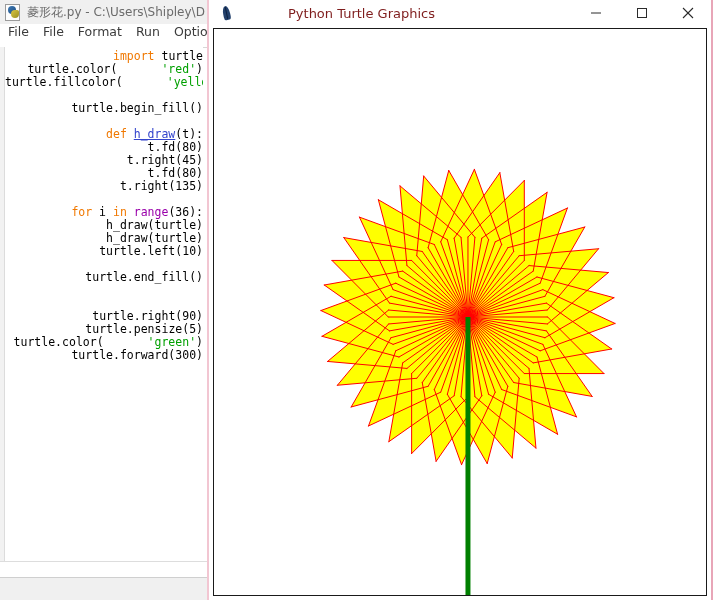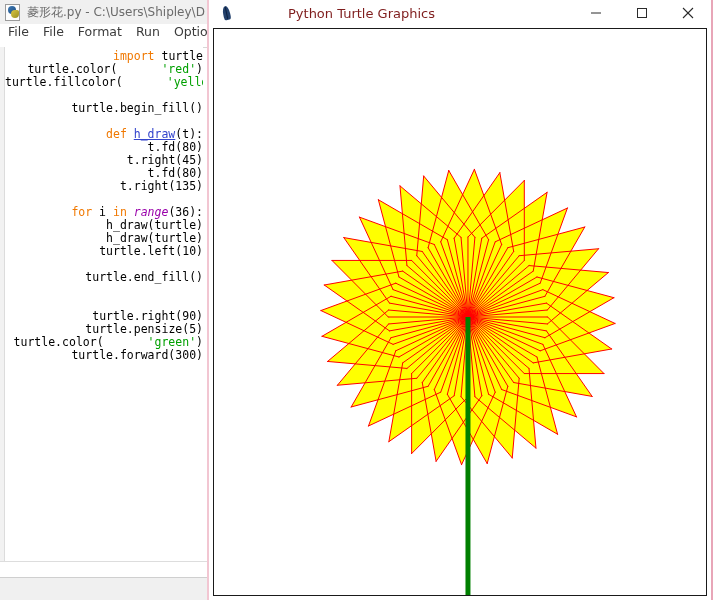--- a/index.html
+++ b/index.html
@@ -68,21 +68,21 @@
     font-family:"DejaVu Sans Mono","Liberation Mono",monospace;
     font-size:11.5px;line-height:13px;
     white-space:pre;
     padding-top:3px;
   }
   .code-line{height:13px;white-space:pre;text-align:right;}
   .tok-kw{color:#f07800;}
   .tok-def{color:#f07800;margin-top:18px;}
   .tok-str{color:#00a000;margin-left:44px;}
   .tok-fn{color:#3344cc;text-decoration:underline;}
-  .tok-bi{color:#9900aa;font-style:italic;}
+  .tok-bi{color:#9900aa;}
   .tok-plain{color:#000000;}
 
   #idle-statusbar{
     position:absolute;left:0;bottom:0;width:207px;height:22px;
     background:#f0f0f0;border-top:1px solid #cfcfcf;
   }
   #idle-status-gap{
     position:absolute;left:0;bottom:22px;width:207px;height:16px;
     background:#ffffff;border-top:1px solid #dddddd;
   }

